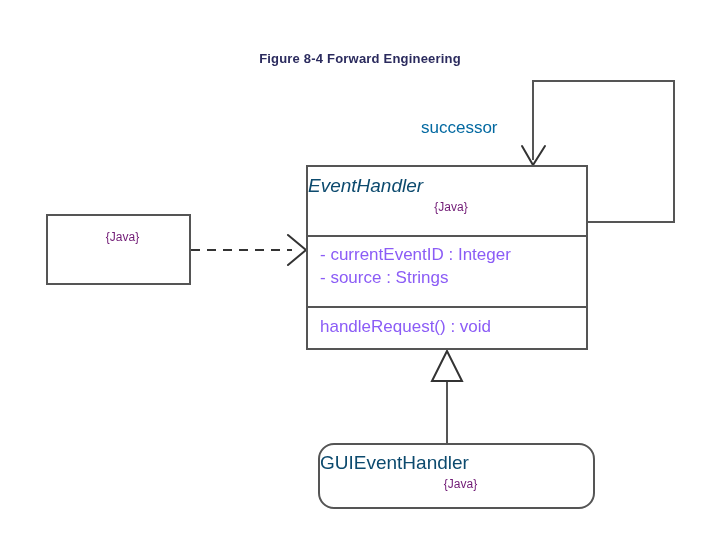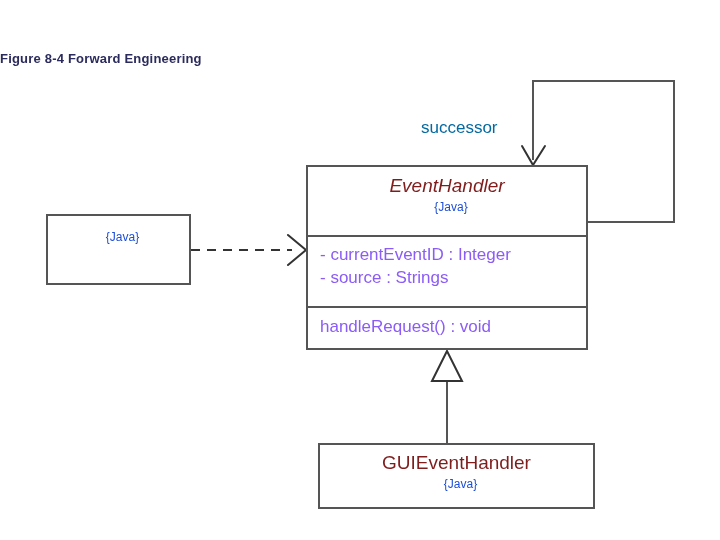--- a/index.html
+++ b/index.html
@@ -15,52 +15,52 @@
     width: 720px;
     height: 540px;
     background: #ffffff;
     overflow: hidden;
   }
   #figure-title {
     position: absolute;
     left: 0;
     top: 51px;
     width: 720px;
-    text-align: left;
+    text-align: center;
     font-size: 13px;
     font-weight: bold;
     color: #2b2b5e;
     letter-spacing: 0.2px;
   }
 
   .uml-class {
     position: absolute;
     background: #ffffff;
     border: 2px solid #555555;
     box-sizing: border-box;
   }
   .compartment {
     box-sizing: border-box;
   }
   .compartment + .compartment {
     border-top: 2px solid #555555;
   }
   .class-name {
-    text-align: center;
+    text-align: left;
     font-size: 19px;
-    color: #7f1d1d;
+    color: #0c4a6e;
     line-height: 1.05;
   }
   .class-name.abstract {
     font-style: italic;
   }
   .class-lang {
     text-align: center;
     font-size: 12px;
-    color: #1d4ed8;
+    color: #701a75;
     margin-top: 4px;
     margin-left: 8px;
   }
   .member-line {
     font-size: 17px;
     color: #8b5cf6;
     line-height: 1.35;
     white-space: pre;
   }
 
@@ -96,20 +96,21 @@
     padding-top: 10px;
   }
   #cl-header .class-name { font-size: 18px; }
 
   
   #class-guieventhandler {
     left: 318px;
     top: 443px;
     width: 277px;
     height: 66px;
+    border-radius: 16px;
   }
   #gui-header {
     height: 100%;
     padding-top: 8px;
   }
 
   #successor-label {
     position: absolute;
     left: 421px;
     top: 118px;

